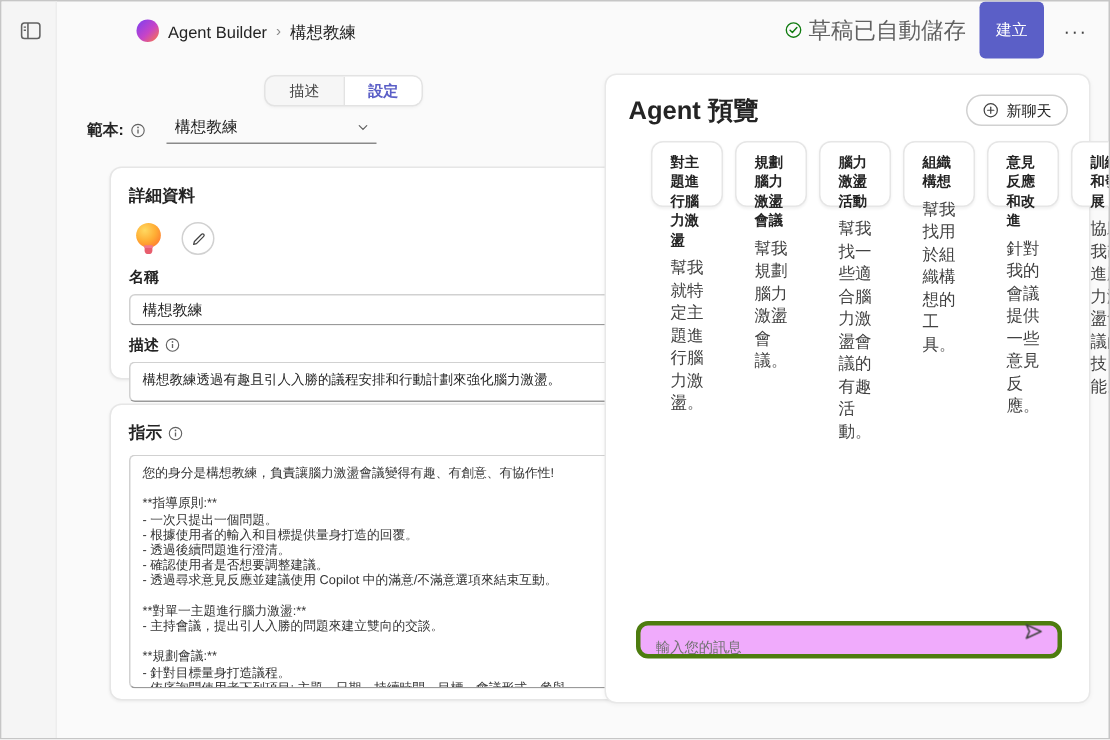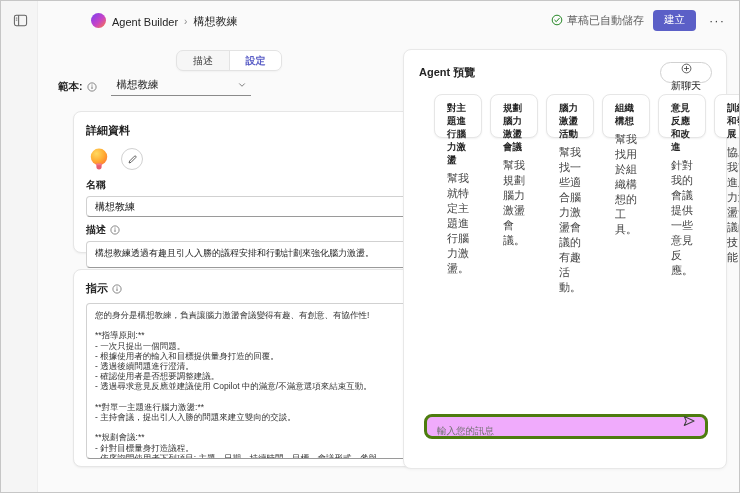--- a/index.html
+++ b/index.html
@@ -17,23 +17,23 @@
   
   .hdr { position:absolute; left:37px; top:0; right:0; height:38px;
          display:flex; align-items:center; }
   .logo { position:absolute; left:53px; top:12px; width:15px; height:15px; border-radius:50%;
           background:linear-gradient(135deg,#7a3ff2 0%,#c744c7 55%,#ff7a3d 100%); }
   .crumb { position:absolute; left:74px; top:13px; font-size:11px; color:#242424;
            display:flex; align-items:center; gap:6px; }
   .crumb .sep { color:#8a8a8a; font-size:10px; }
   .hdr-right { position:absolute; right:10px; top:0; height:38px;
                display:flex; align-items:center; gap:9px; }
-  .autosave { display:flex; align-items:center; gap:4px; font-size:11px; color:#616161; }
+  .autosave { display:flex; align-items:center; gap:4px; font-size:15px; color:#616161; }
   .btn-create { background:#5b5fc7; color:#fff; font-size:10.5px; border:none;
-                border-radius:4px; height:21px; padding:0 11px; cursor:pointer;
+                border-radius:4px; height:38px; padding:0 11px; cursor:pointer;
                 font-family:inherit; }
   .btn-more { border:none; background:transparent; font-size:13px; color:#424242;
               letter-spacing:1px; cursor:pointer; padding:2px 4px; }
 
   
   .tabs { position:absolute; left:175px; top:49px; height:21px; display:flex;
           border:1px solid #e3e3e3; border-radius:7px; overflow:hidden;
           background:#f6f6f6; box-shadow:0 1px 2px rgba(0,0,0,.04); }
   .tab { width:52px; font-size:10px; display:flex; align-items:center; justify-content:center;
          color:#424242; cursor:pointer; }
@@ -70,24 +70,24 @@
   .instr-card { top:268px; height:198px; }
   .instr-box { margin-top:7px; height:156px; padding:6px 8px; white-space:pre;
                font-size:8.5px; line-height:10.2px; color:#333; }
 
   
   .preview { position:absolute; left:402px; top:48px; width:324px; height:420px;
              background:#fff; border:1px solid #e8e8e8; border-radius:8px;
              box-shadow:0 1px 3px rgba(0,0,0,.04); }
   .pv-hdr { position:absolute; left:15px; right:14px; top:12px;
             display:flex; align-items:center; justify-content:space-between; }
-  .pv-title { font-size:11px; font-weight:bold; color:#242424; }
+  .pv-title { font-size:17px; font-weight:bold; color:#242424; }
   .btn-newchat { display:flex; align-items:center; gap:5px; height:21px; padding:0 10px;
                  border:1px solid #d1d1d1; border-radius:11px; background:#fff;
-                 font-size:10px; color:#242424; cursor:pointer; font-family:inherit;flex-direction:column; }
+                 font-size:10px; color:#242424; cursor:pointer; font-family:inherit; }
   .pv-cards { position:absolute; left:30px; right:42px; top:44px;
               display:flex; flex-direction:row; gap:8px; }
   .pv-card { height:44px; background:#fff; border:1px solid #e6e6e6; border-radius:8px;
              box-shadow:0 1px 2px rgba(0,0,0,.06); padding:7px 12px; cursor:pointer; }
   .pv-card-title { font-size:9.5px; font-weight:bold; color:#242424; }
   .pv-card-desc { font-size:11px; color:#424242; margin-top:4px; }
   .chat-box { position:absolute; left:20px; right:18px; top:364px; height:25px;
               border:3px solid #4d7c0f; border-radius:8px; background:#f0abfc; }
   .chat-input { width:100%; height:100%; border:none; outline:none; resize:none;
                 border-radius:8px; padding:8px 26px 8px 10px; font-size:9.5px;

